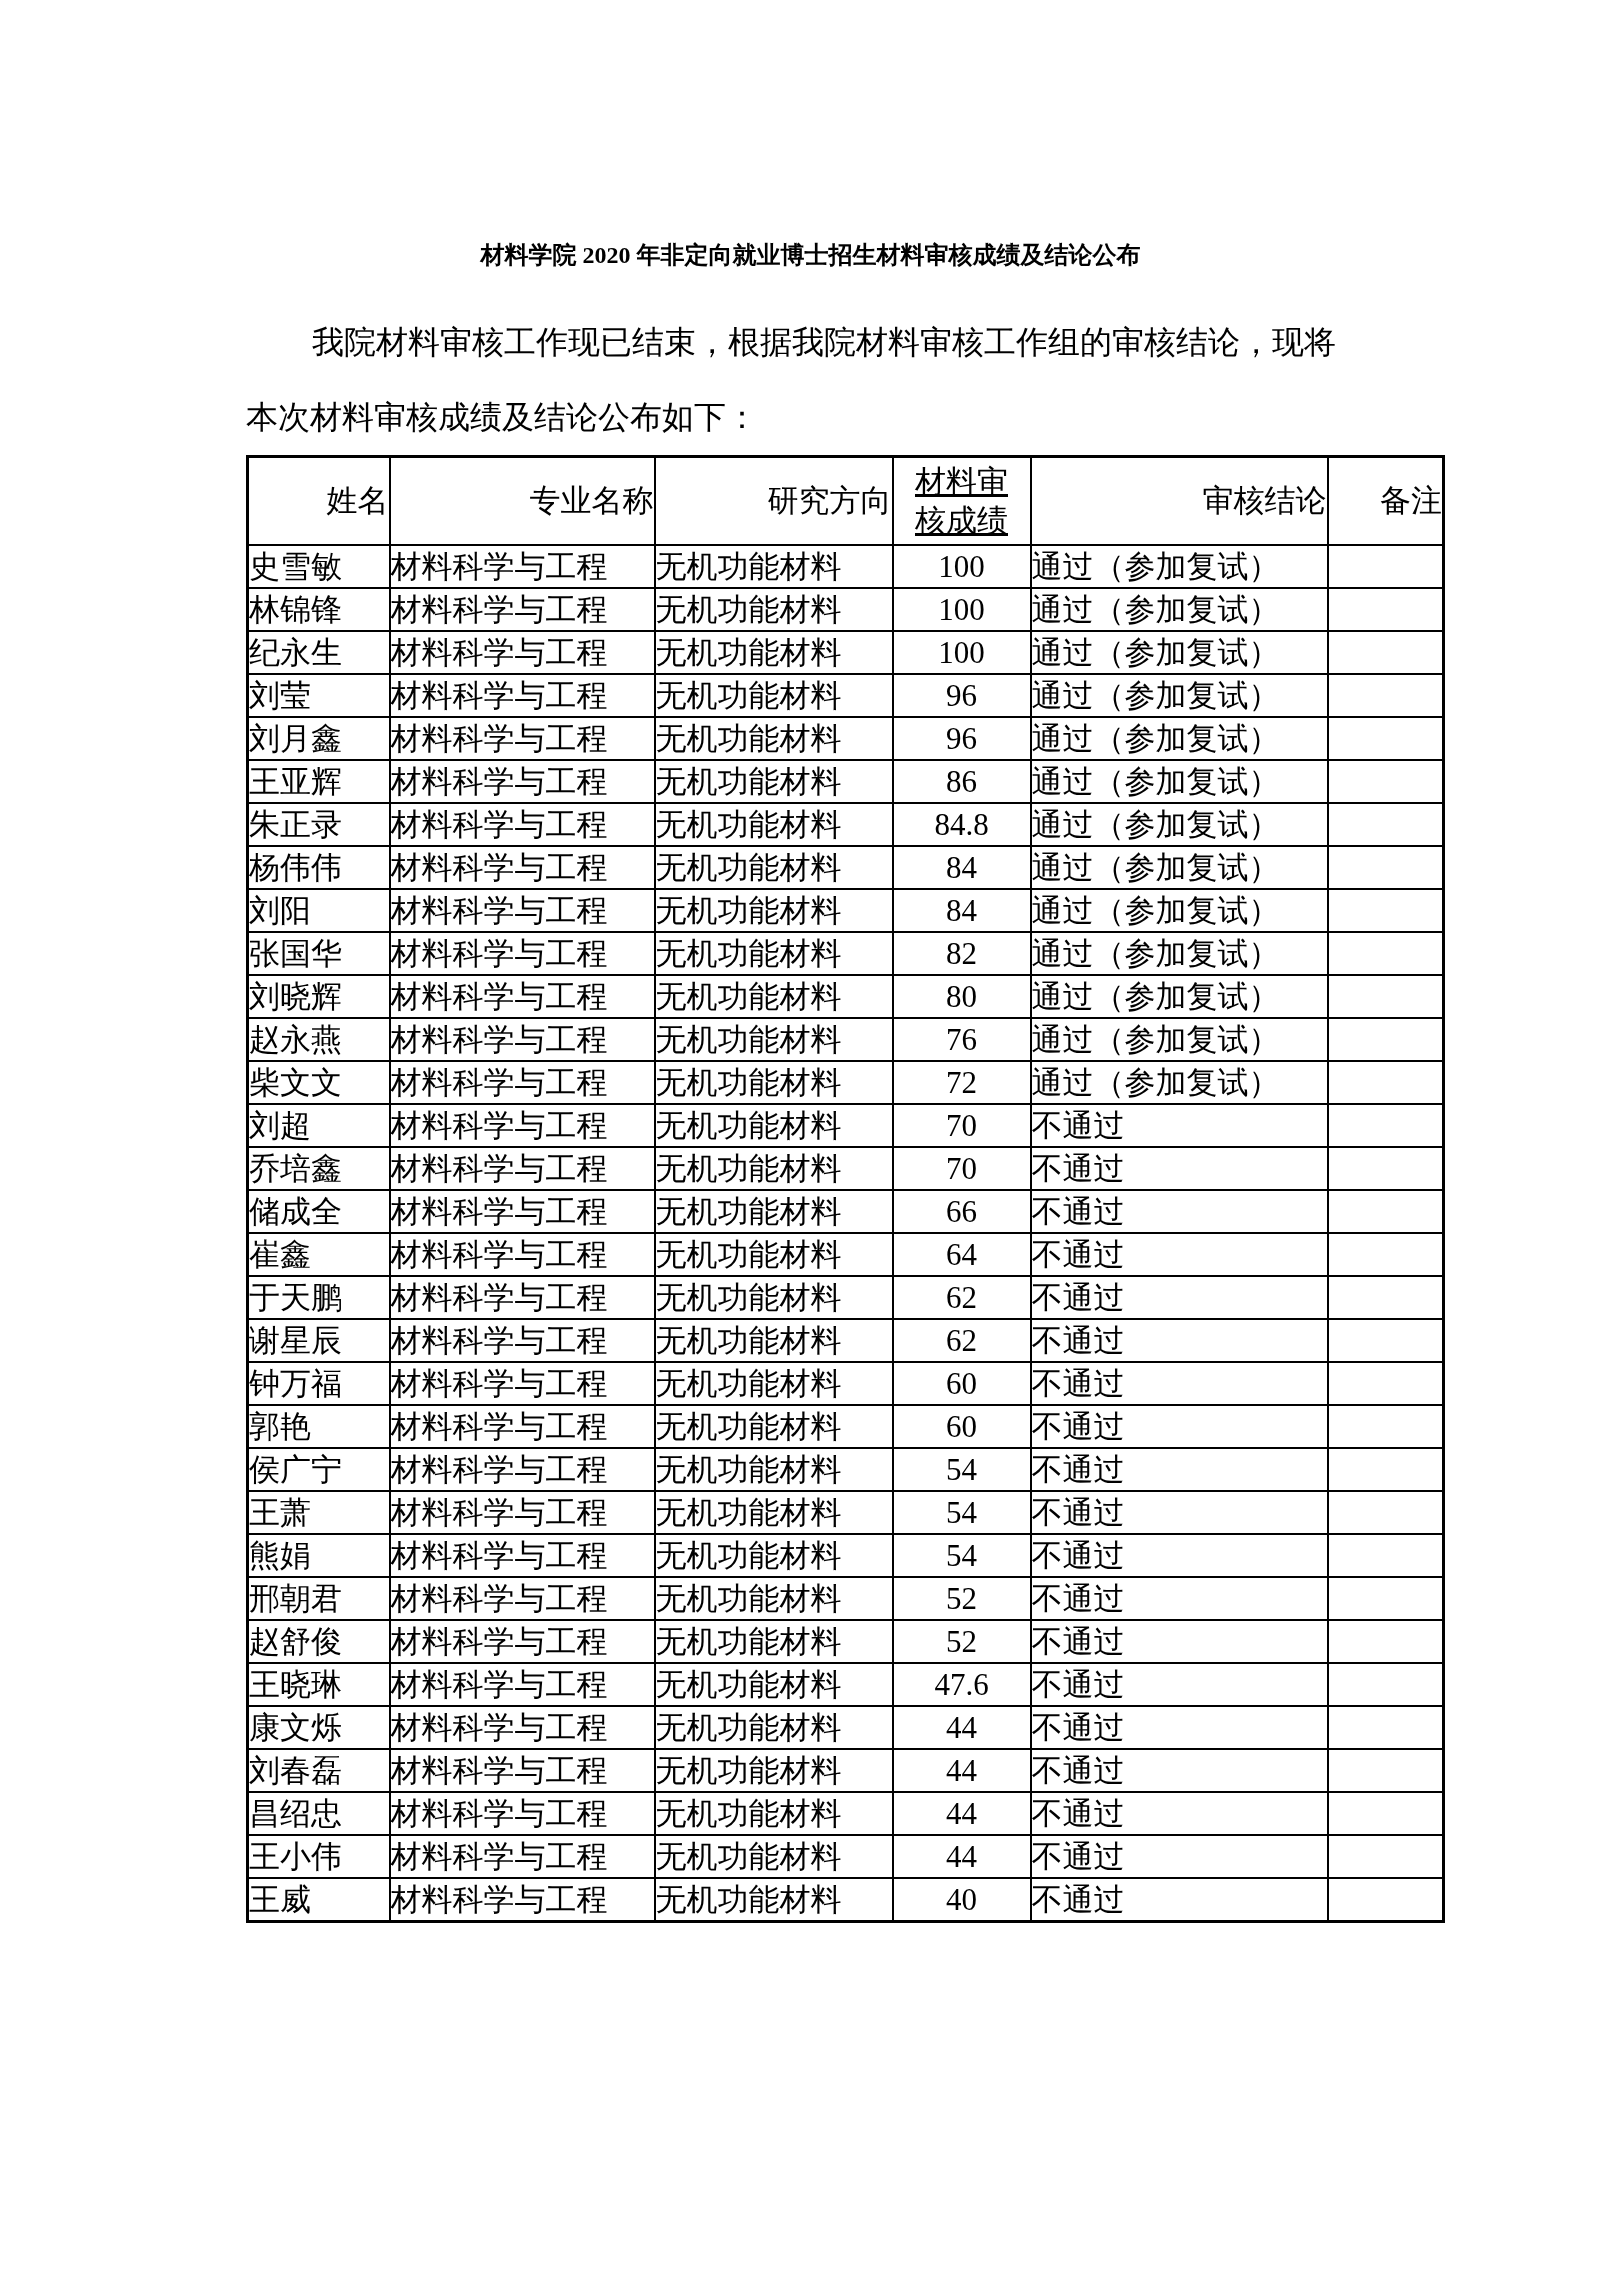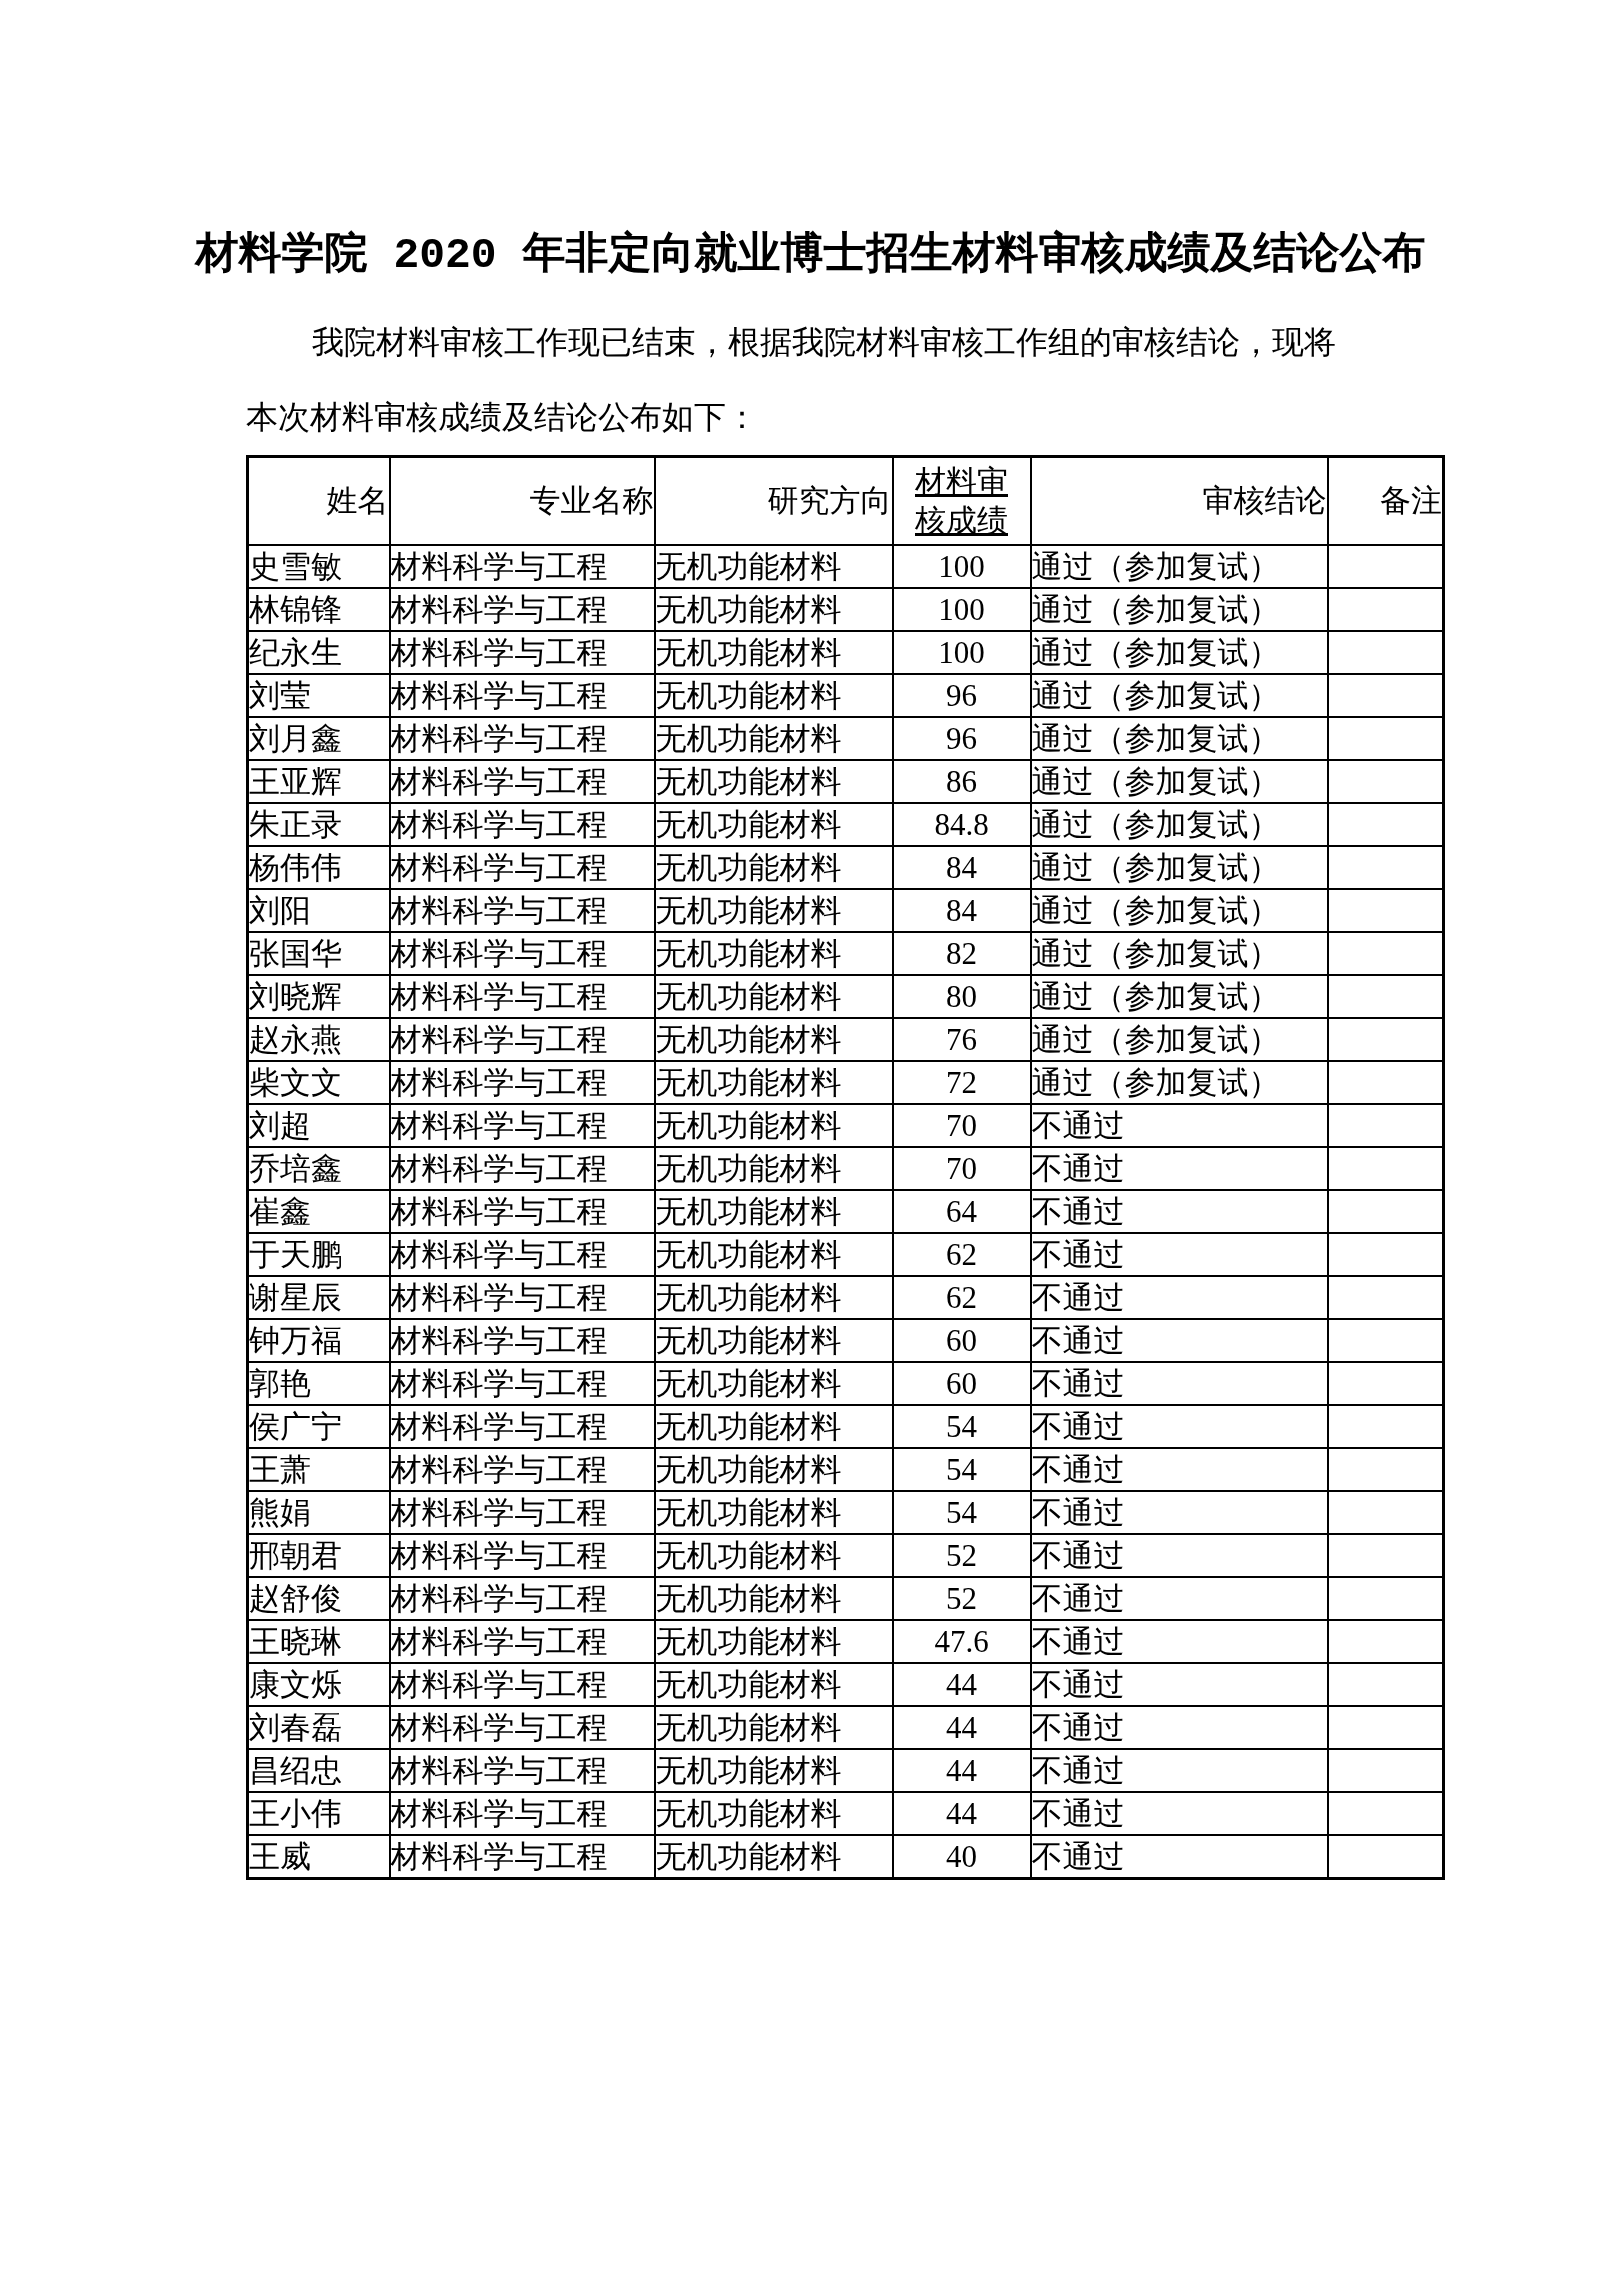--- a/index.html
+++ b/index.html
@@ -9,24 +9,23 @@
     margin:0 auto;
     background:#ffffff;
     color:#000;
     font-family:"Liberation Serif","DejaVu Serif",serif;
     overflow:hidden;
   }
   .title{
     margin:0;
     padding-top:233px;
     text-align:center;
-    font-size:43px;
+    font-size:24px;
     font-weight:bold;
     line-height:45px;
-    font-family:Liberation Mono, monospace;
   }
   .body-block{
     margin-left:246px;
     width:1427px;
   }
   .intro{
     margin-top:27.4px;
     font-size:32px;
     line-height:75px;
   }
@@ -215,20 +214,28 @@
           </tr>
           <tr>
             <td class="col-name">乔培鑫</td>
             <td class="col-major">材料科学与工程</td>
             <td class="col-direction">无机功能材料</td>
             <td class="col-score">70</td>
             <td class="col-conclusion">不通过</td>
             <td class="col-remark"></td>
           </tr>
           <tr>
+            <td class="col-name">储成全</td>
+            <td class="col-major">材料科学与工程</td>
+            <td class="col-direction">无机功能材料</td>
+            <td class="col-score">66</td>
+            <td class="col-conclusion">不通过</td>
+            <td class="col-remark"></td>
+          </tr>
+          <tr>
             <td class="col-name">崔鑫</td>
             <td class="col-major">材料科学与工程</td>
             <td class="col-direction">无机功能材料</td>
             <td class="col-score">64</td>
             <td class="col-conclusion">不通过</td>
             <td class="col-remark"></td>
           </tr>
           <tr>
             <td class="col-name">于天鹏</td>
             <td class="col-major">材料科学与工程</td>

